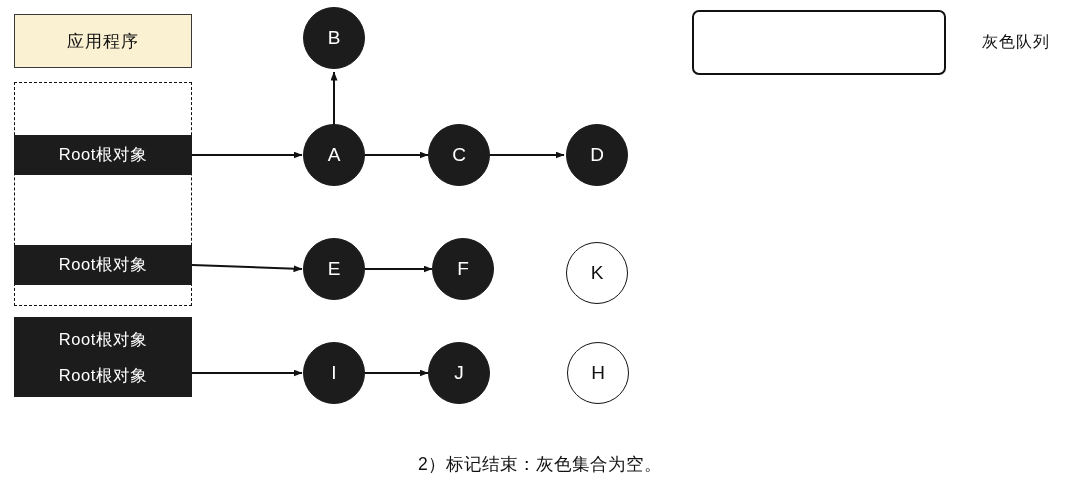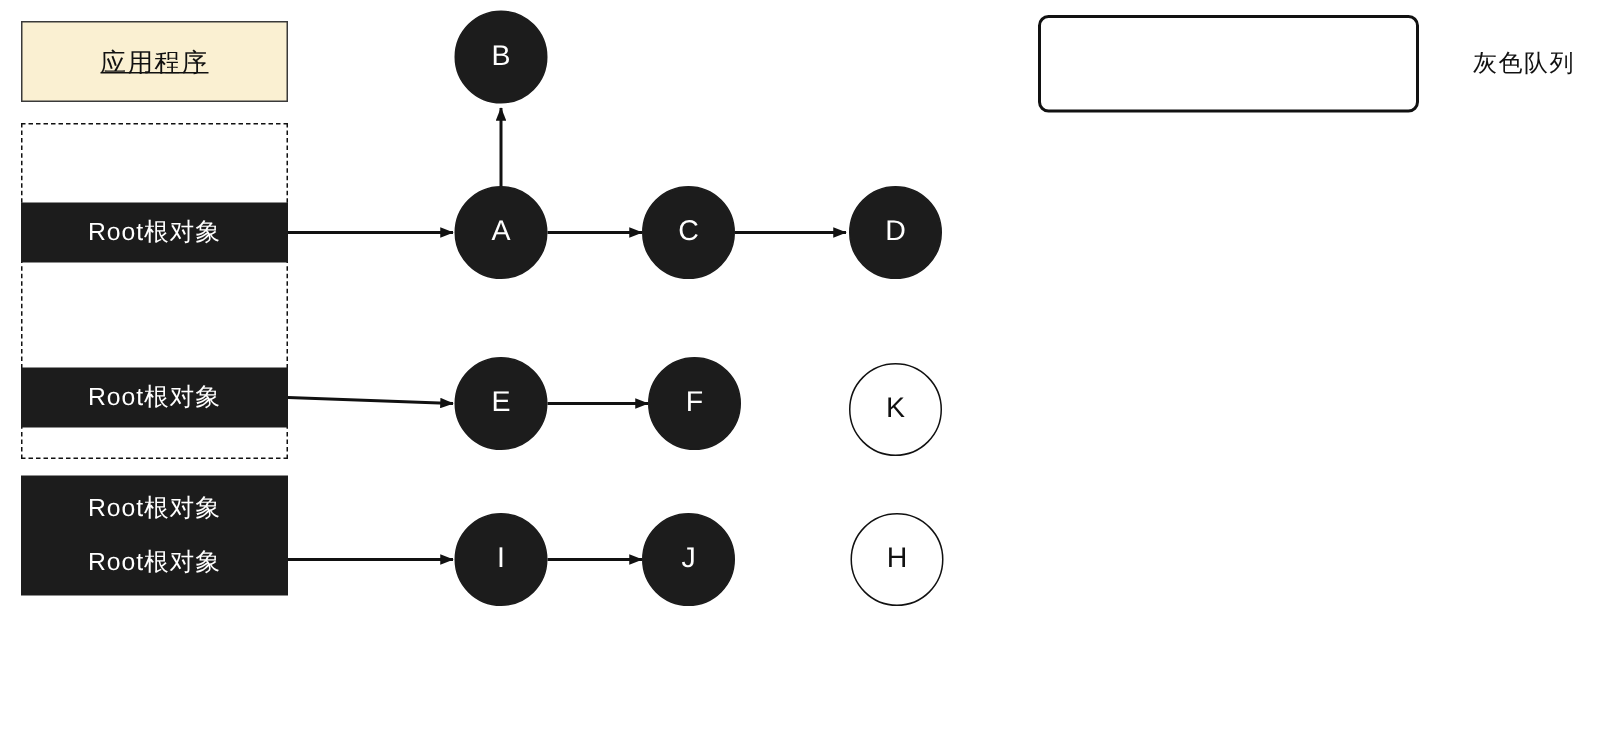--- a/index.html
+++ b/index.html
@@ -37,21 +37,20 @@
     border: 1.6px solid #3a3a3a;
     display: flex;
     align-items: center;
     justify-content: center;
     box-sizing: border-box;
   }
   .app-box span {
     font-size: 17px;
     letter-spacing: 1px;
     color: #111;
-    text-decoration: underline;
   }
   .dashed-region {
     position: absolute;
     left: 14px;
     top: 82px;
     width: 178px;
     height: 224px;
     border: 1.8px dashed #111;
     box-sizing: border-box;
   }
@@ -210,14 +209,15 @@
   <div class="node black" style="left:428px; top:342px; width:62px; height:62px;">
     <span>J</span>
   </div>
   <div class="node white" style="left:567px; top:342px; width:62px; height:62px;">
     <span>H</span>
   </div>
 
   <div class="queue-box"></div>
   <div class="queue-label">灰色队列</div>
 
+  <div class="caption">2）标记结束：灰色集合为空。</div>
 
 </div>
 
 </body></html>

